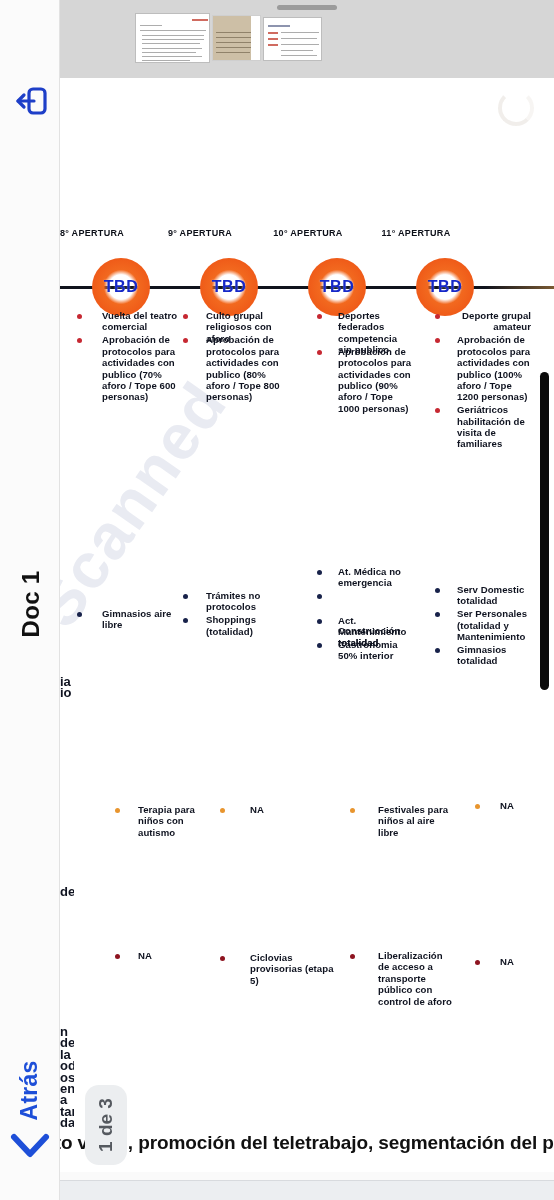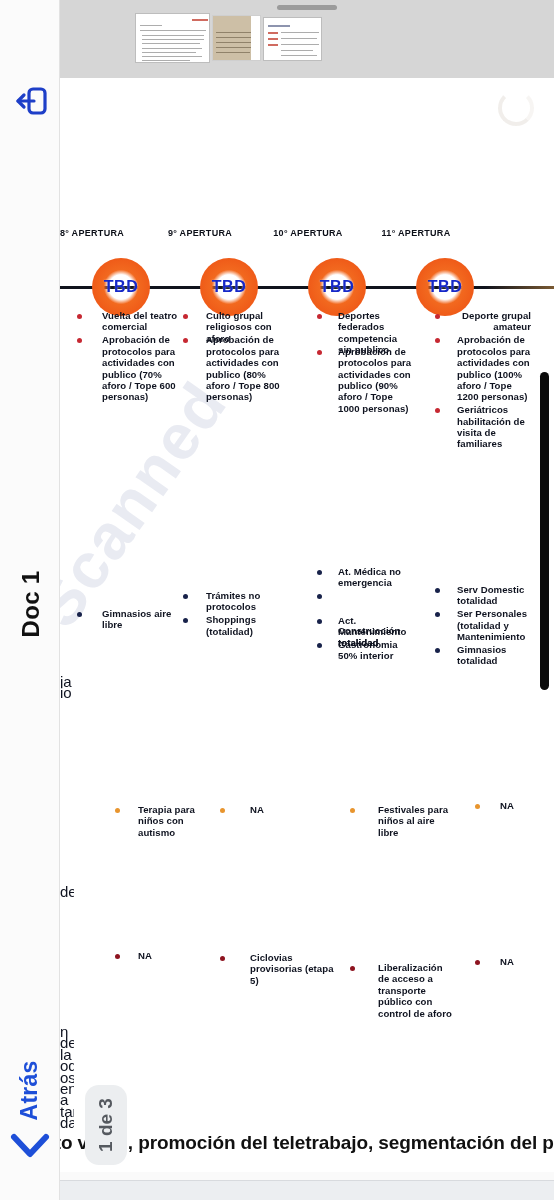--- a/index.html
+++ b/index.html
@@ -137,21 +137,21 @@
   .page-pill span {
     transform:rotate(-90deg); white-space:nowrap;
     font-size:19px; font-weight:600; color:#55595f;
   }
   .bottom-bar {
     position:absolute; left:60px; top:1180px; width:494px; height:20px;
     background:#eceef1; border-top:1px solid #d8dade;
   }
   .left-cut {
     position:absolute; left:0; width:14px; overflow:hidden;
-    font-size:15px; line-height:11.4px; font-weight:400; color:#0f1320;
+    font-size:13px; line-height:11.4px; font-weight:700; color:#0f1320;
   }
 </style>
 </head>
 <body>
 
 <div id="app">
 
   <div class="left-rail">
     <div class="exit-icon">
       <svg width="42" height="42" viewBox="0 0 42 42">
@@ -417,21 +417,21 @@
           <div class="bullets" style="position: relative;">
             <div class="bline" style="position: absolute; left: 160px; top: 0px;">
               <span class="dot" style="background: rgb(142, 20, 32);"></span>
               <span class="bgap" style="width: 25px;"></span>
               <span class="btext" style="width: 86px; display: inline-block;">Ciclovias provisorias (etapa 5)</span>
             </div>
           </div>
         </div>
         <div class="cell" style="left: 0px; top: 872px; width: 494px;">
           <div class="bullets" style="position: relative;">
-            <div class="bline" style="position: absolute; left: 290px; top: 12px;">
+            <div class="bline" style="position: absolute; left: 290px; top: 0px;">
               <span class="dot" style="background: rgb(142, 20, 32);"></span>
               <span class="bgap" style="width: 23px;"></span>
               <span class="btext" style="width: 74px; display: inline-block;">Liberalización de acceso a transporte público con control de aforo</span>
             </div>
           </div>
         </div>
         <div class="cell" style="left: 0px; top: 878px; width: 494px;">
           <div class="bullets" style="position: relative;">
             <div class="bline" style="position: absolute; left: 415px; top: 0px;">
               <span class="dot" style="background: rgb(142, 20, 32);"></span>

